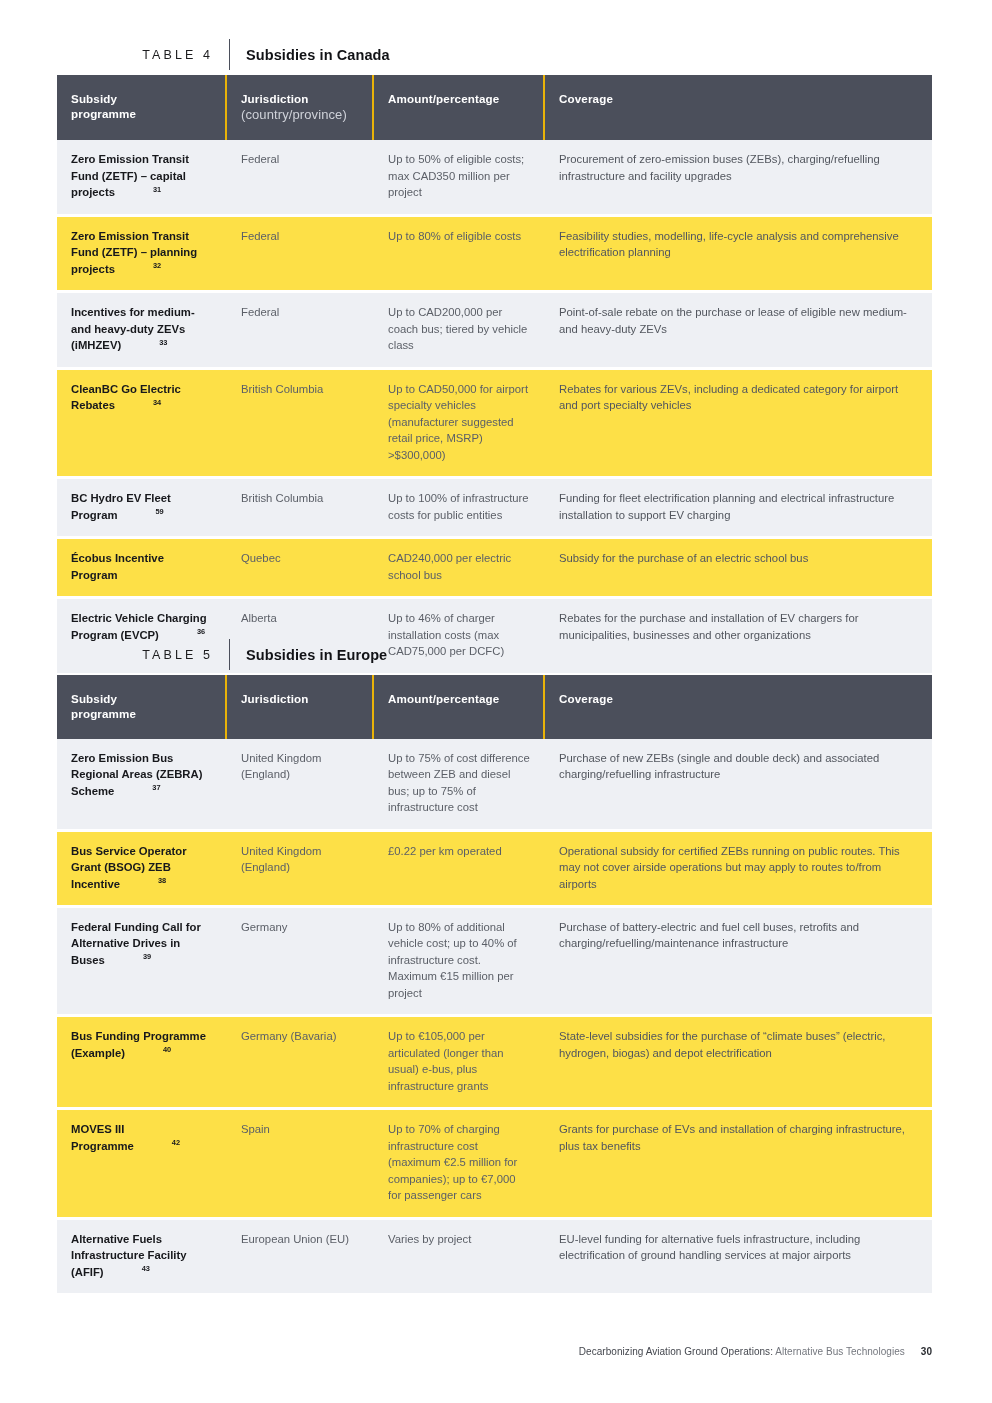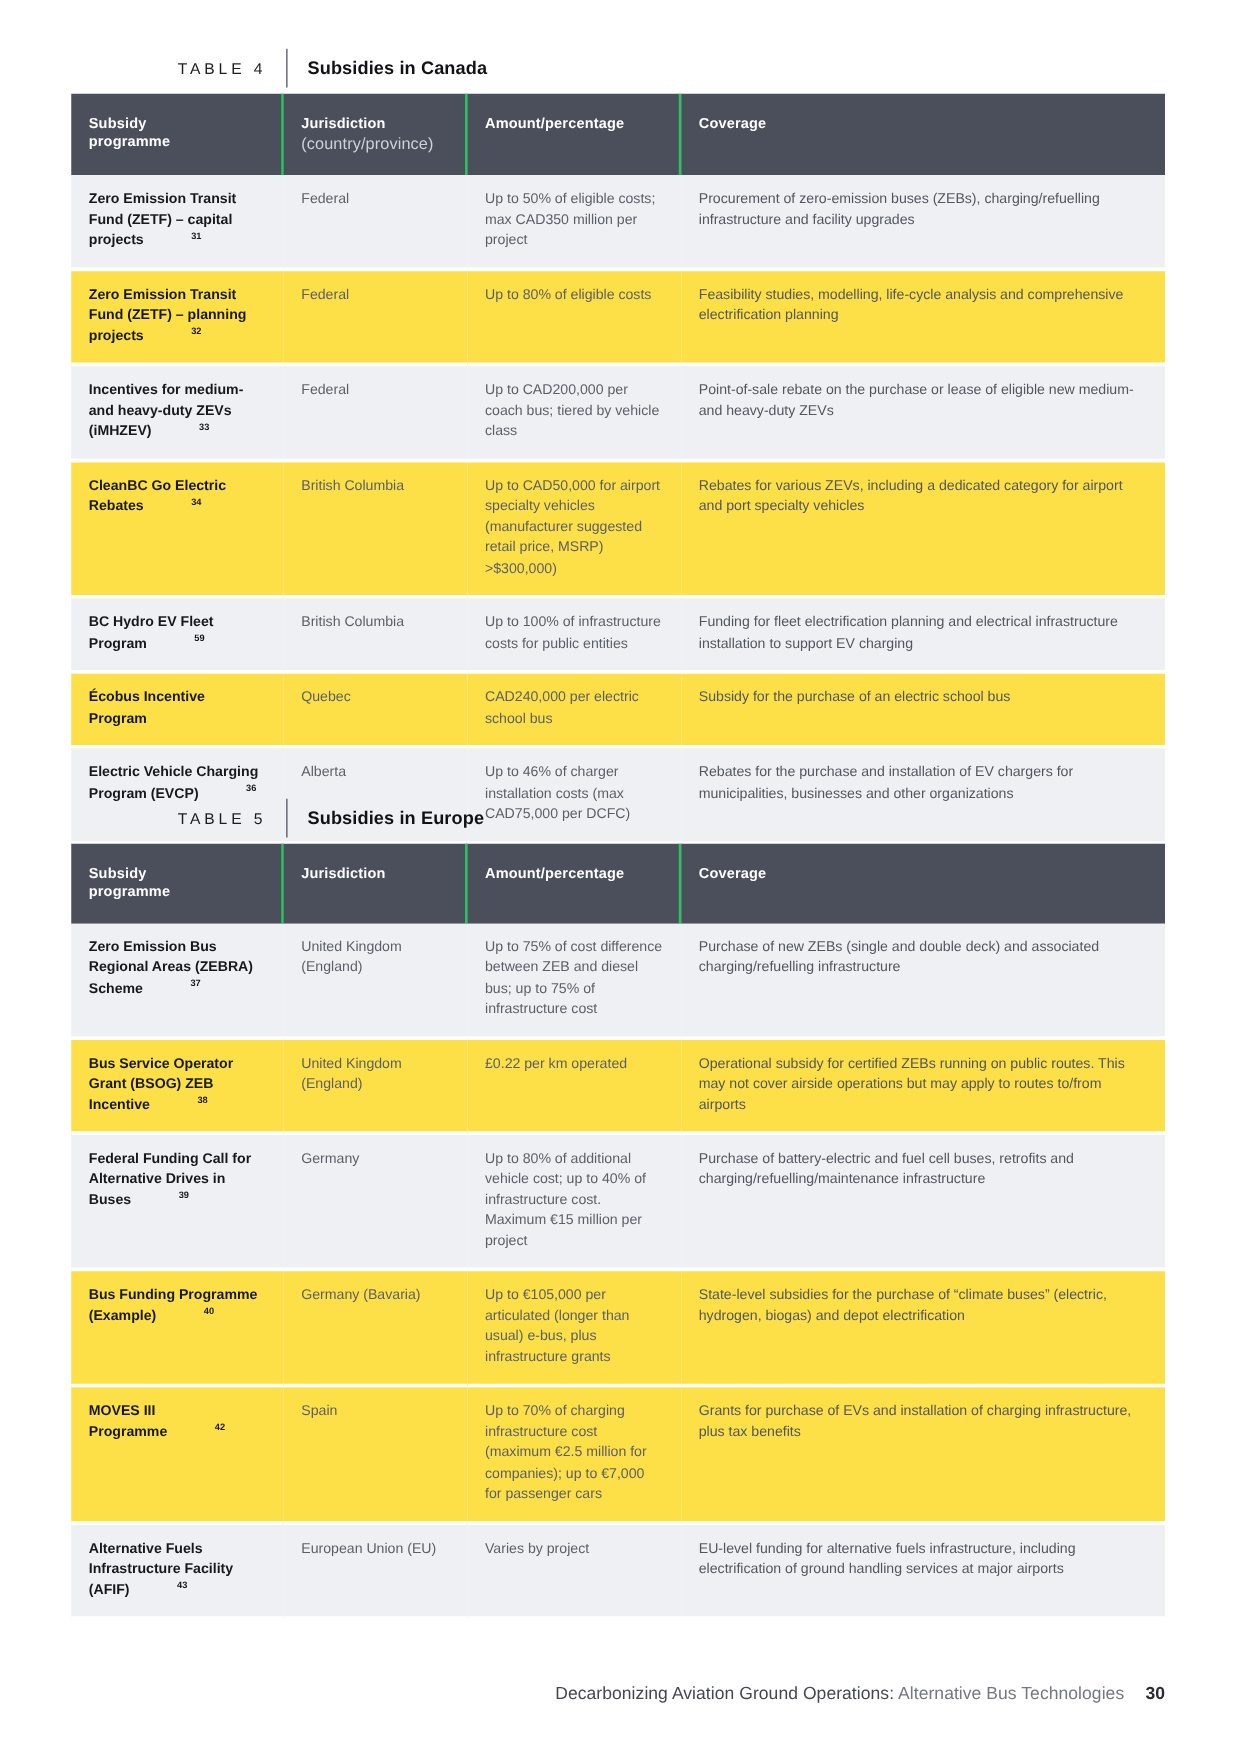--- a/index.html
+++ b/index.html
@@ -80,21 +80,21 @@
   thead th {
     background: #4b4f5b;
     color: #ffffff;
     text-align: left;
     vertical-align: top;
     font-size: 11.6px;
     font-weight: 700;
     line-height: 1.32;
     padding: 16px 14px 17px 14px;
     box-sizing: border-box;
-    border-right: 2px solid #22c55e;
+    border-right: 2px solid #eab308;
     letter-spacing: 0.15px;
   }
   thead th:last-child { border-right: none; }
   thead th .sub {
     display: block;
     font-weight: 400;
     color: #cfd2d9;
     font-size: 13px;
     letter-spacing: 0.1px;
   }
@@ -130,21 +130,21 @@
 
   
   .footer {
     position: absolute;
     left: 0;
     top: 1346px;
     width: 992px;
     text-align: right;
     padding-right: 60px;
     box-sizing: border-box;
-    font-size: 14px;
+    font-size: 10px;
     color: #5b5f67;
     letter-spacing: 0.05px;
   }
   .footer .ftitle { color: #44474e; }
   .footer .fsub { color: #74777e; }
   .footer .fpage {
     color: #2a2c31;
     font-weight: 700;
     margin-left: 13px;
   }

